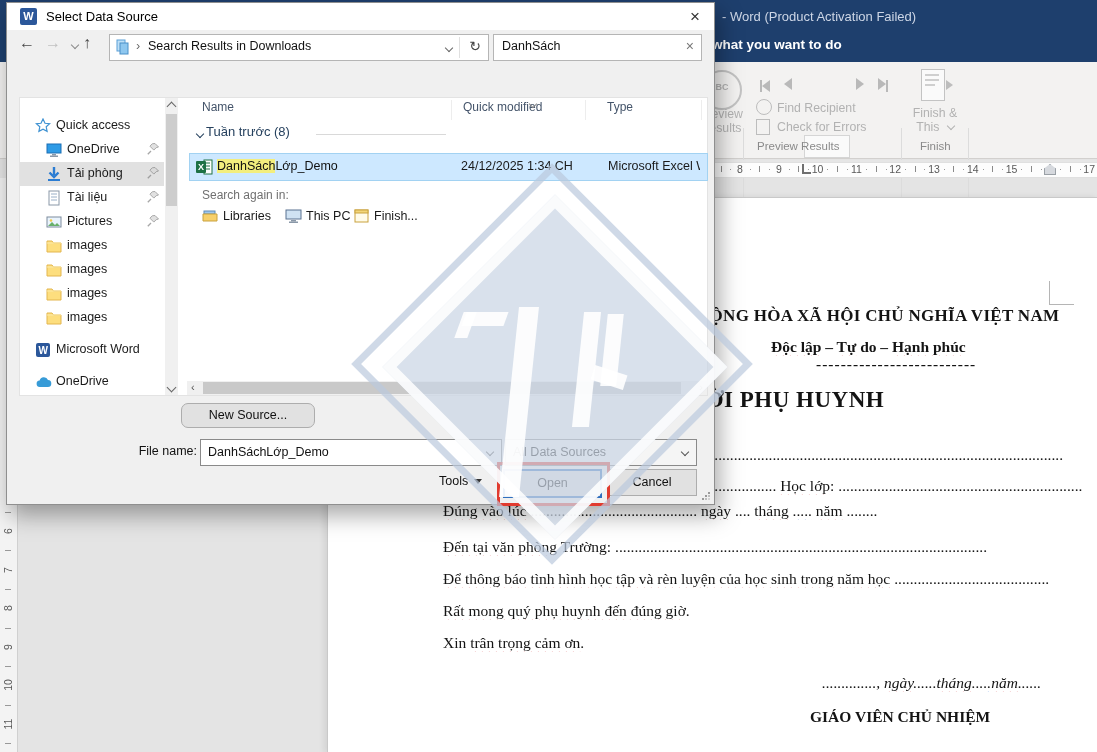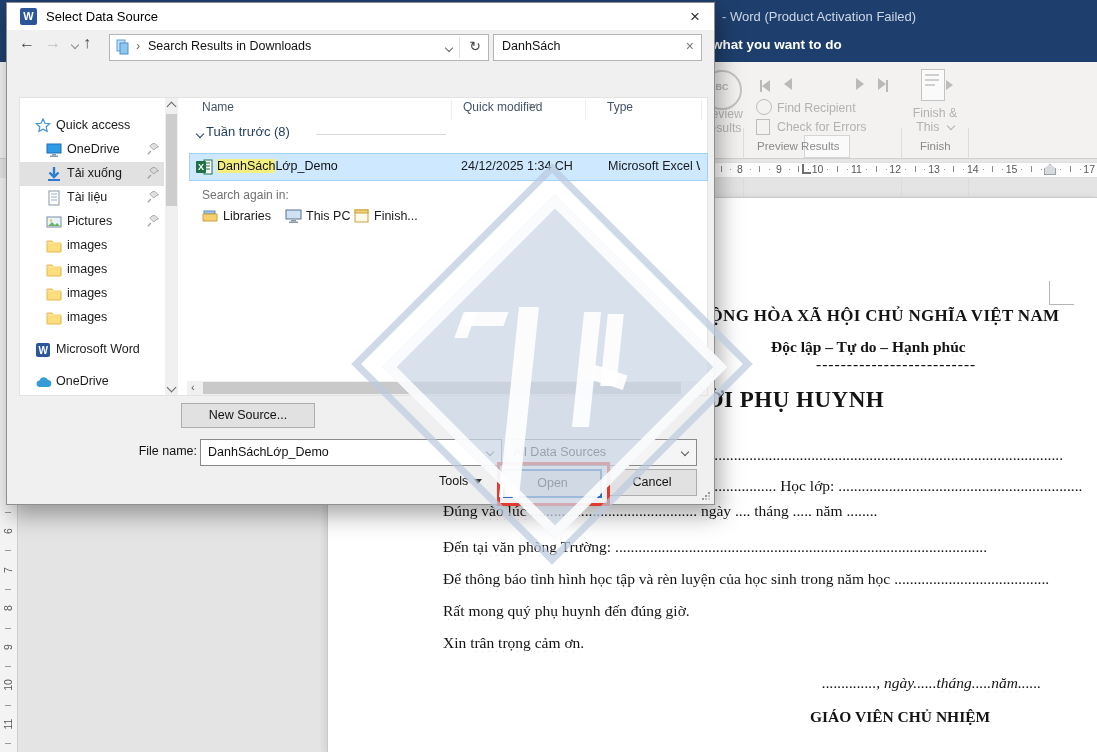--- a/index.html
+++ b/index.html
@@ -322,21 +322,21 @@
                   <path d="M5 9L1.8 12.2" fill="none" stroke-width="1.3"></path>
                 </g>
               </svg></span>
           </div>
           <div class="sb-row sel" style="top: 64px;">
             <span class="ic" style="left:26px"><svg width="16" height="16">
                 <path d="M8 1v8" stroke="#2b7cd3" stroke-width="2.4"></path>
                 <path d="M3.5 6.5L8 11l4.5-4.5" fill="none" stroke="#2b7cd3" stroke-width="2.4"></path>
                 <path d="M2 14h12" stroke="#2b7cd3" stroke-width="2"></path>
               </svg></span>
-            <span class="lbl" style="left:47px">Tải xuống</span>
+            <span class="lbl" style="left:47px">Tải phòng</span>
             <span class="pin"><svg width="14" height="14">
                 <g stroke="#8a8a8a" fill="#d8d8d8">
                   <path d="M9 1.5l3.5 3.5-2.3.7-2.4 2.4-3.9-3.9L6.3 1.8z"></path>
                   <path d="M5 9L1.8 12.2" fill="none" stroke-width="1.3"></path>
                 </g>
               </svg></span>
           </div>
           <div class="sb-row" style="top: 88px;">
             <span class="ic" style="left:26px"><svg width="16" height="16">
                 <rect x="3" y="1" width="10" height="14" fill="#fff" stroke="#8a98a8"></rect>
@@ -467,21 +467,21 @@
         <span class="lbl">Finish...</span>
       </span>
 
       <div class="hsb">
         <span class="ar" style="left:4px;">‹</span>
         <div class="thumb"></div>
         <span class="ar" style="right:4px;">›</span>
       </div>
     </div>
 
-    <div class="btn" style="left:174px;top:400px;width:132px;height:23px;line-height:23px;">New Source...</div>
+    <div class="btn" style="left:174px;top:400px;width:132px;height:23px;line-height:23px;border-radius:7px;">New Source...</div>
 
     <span class="flabel">File name:</span>
     <div class="combo" style="left:193px;top:436px;width:300px;height:25px;">
       <span class="val">DanhSáchLớp_Demo</span>
       <span class="chev cv"></span>
     </div>
     <div class="combo" style="left:498px;top:436px;width:190px;height:25px;background:#f5f5f5;">
       <span class="val">All Data Sources</span>
       <span class="chev cv"></span>
     </div>

